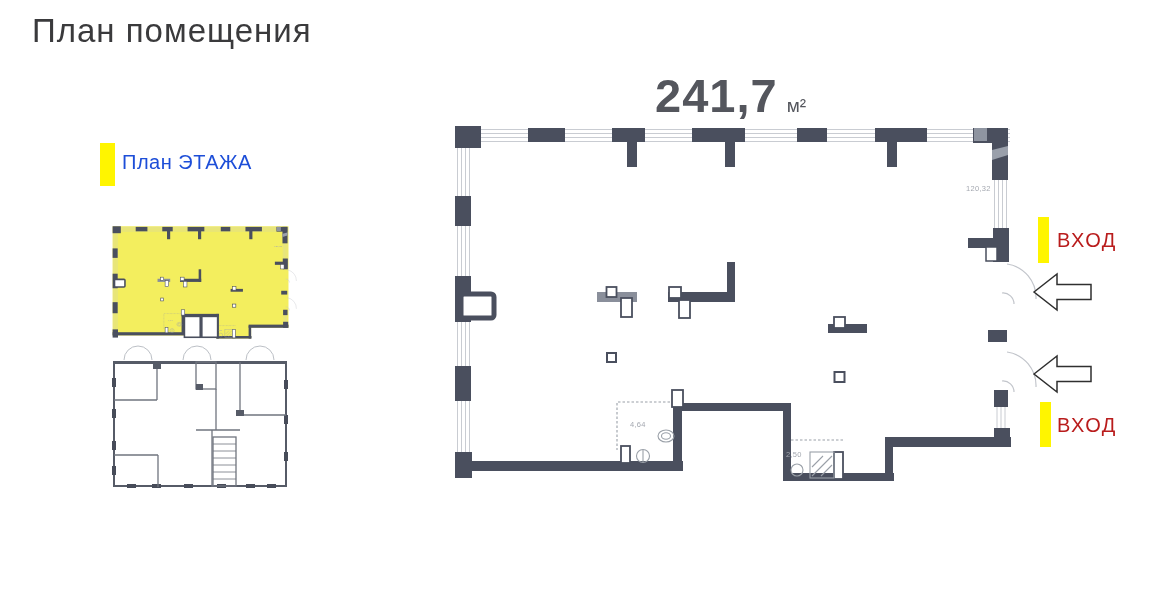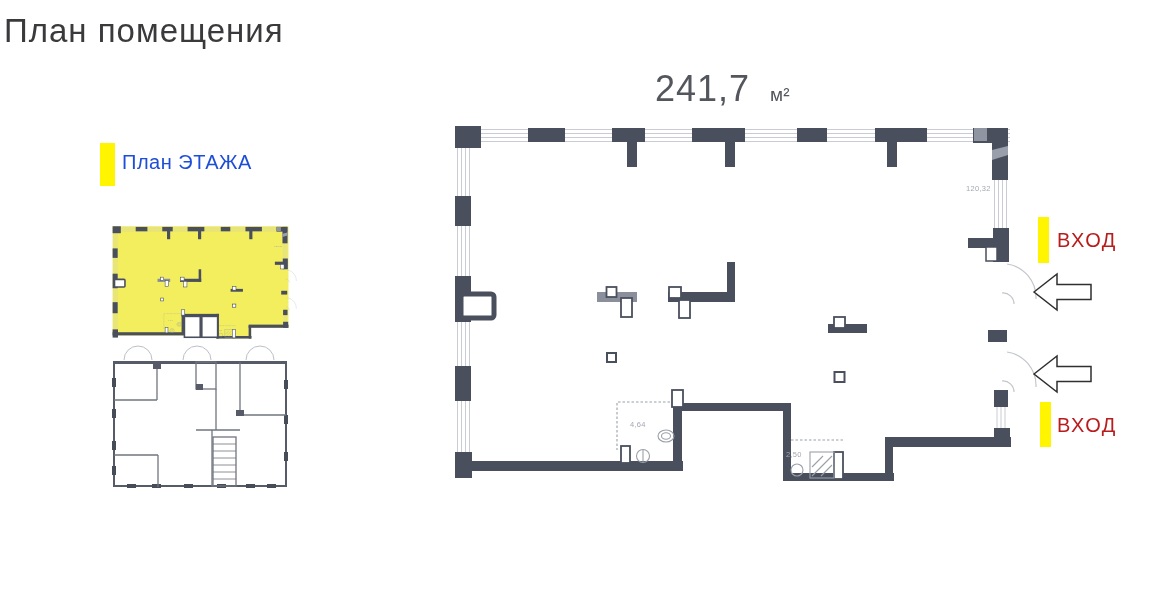--- a/index.html
+++ b/index.html
@@ -3,29 +3,29 @@
 <meta charset="utf-8">
 <style>
   html,body{margin:0;padding:0;}
   body{
     width:1175px;height:600px;position:relative;overflow:hidden;
     background:#ffffff;
     font-family:"Liberation Sans", sans-serif;
   }
   .abs{position:absolute;}
   #page-title{
-    left:4px;top:12px;
+    left:32px;top:12px;
     font-size:33px;color:#3a3a3c;letter-spacing:1px;font-weight:400;
     white-space:nowrap;
   }
   #area-label{
     left:655px;top:68px;display:flex;align-items:baseline;color:#54565d;
   }
-  #area-value{font-size:36px;letter-spacing:1px;}
-  #area-unit{font-size:19px;margin-left:20px;}
+  #area-value{font-size:47px;letter-spacing:1px;font-weight:bold;}
+  #area-unit{font-size:19px;margin-left:9px;}
   .marker{background:#fff500;}
   #legend-marker{left:100px;top:143px;width:15px;height:43px;}
   #legend-label{left:122px;top:151px;font-size:20px;color:#1d4ed8;letter-spacing:0.5px;white-space:nowrap;}
   .entrance-label{font-size:20px;color:#b91c1c;letter-spacing:1.5px;white-space:nowrap;}
   #entrance-marker-1{left:1038px;top:217px;width:11px;height:46px;}
   #entrance-label-1{left:1057px;top:229px;}
   #entrance-marker-2{left:1040px;top:402px;width:11px;height:45px;}
   #entrance-label-2{left:1057px;top:414px;}
   #thumb-plan{left:103px;top:218px;}
   #main-plan{left:450px;top:115px;}

